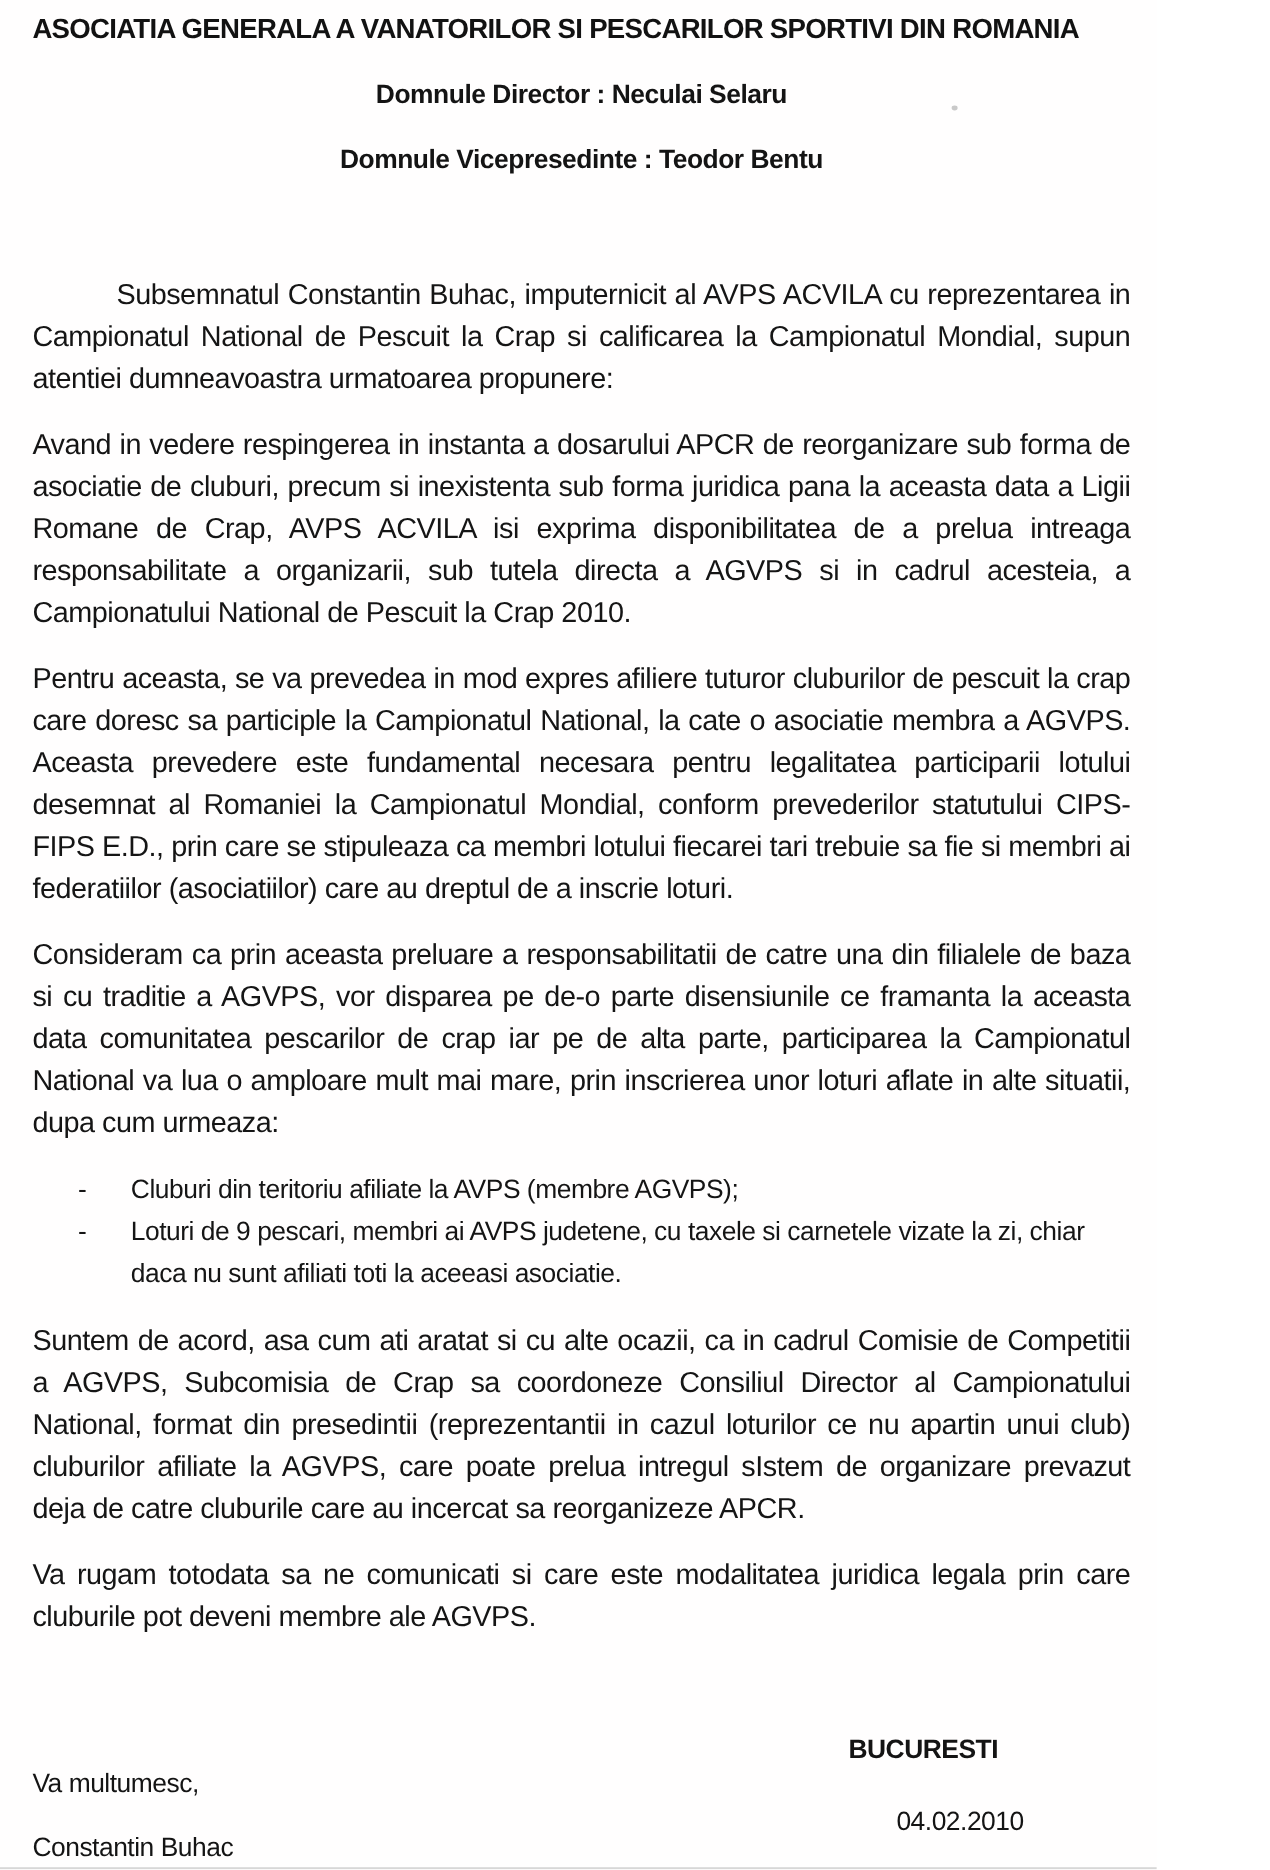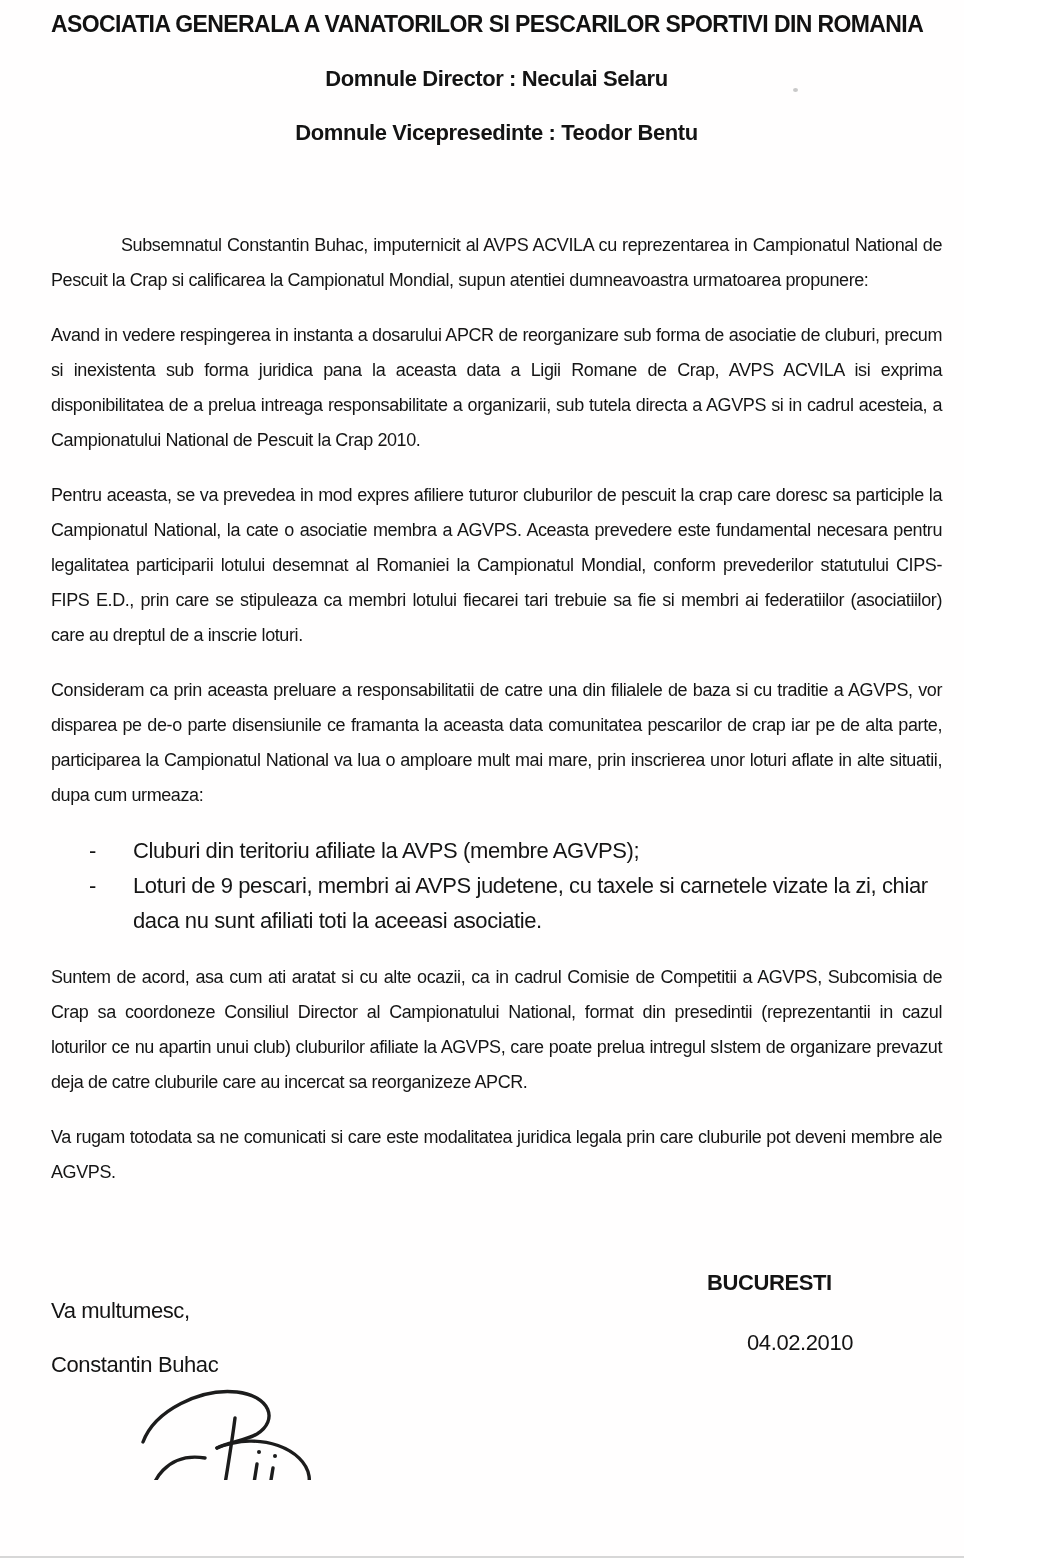--- a/index.html
+++ b/index.html
@@ -7,42 +7,42 @@
     padding: 0;
     background: #ffffff;
   }
   .page {
     position: relative;
     width: 964px;
     height: 1558px;
     background: #fffefe;
     overflow: hidden;
     box-sizing: border-box;
-    padding: 10px 22px 0 51px;
+    padding: 10px 22px 0 27px;
     font-family: "Liberation Sans", "DejaVu Sans", sans-serif;
     color: #161616;
   }
   .org-line {
     font-size: 23px;
     font-weight: 700;
     letter-spacing: -0.6px;
     line-height: 28px;
     color: #121212;
   }
   .addressee {
     text-align: center;
     font-size: 22px;
     font-weight: 600;
     letter-spacing: -0.4px;
     line-height: 26px;
     margin-top: 28px;
     color: #141414;
   }
   .para {
-    font-size: 18px;
+    font-size: 24px;
     letter-spacing: -0.4px;
     line-height: 35px;
     text-align: justify;
     margin: 0 0 20px 0;
     color: #151515;
   }
   .para.first {
     margin-top: 82px;
     text-indent: 70px;
   }

